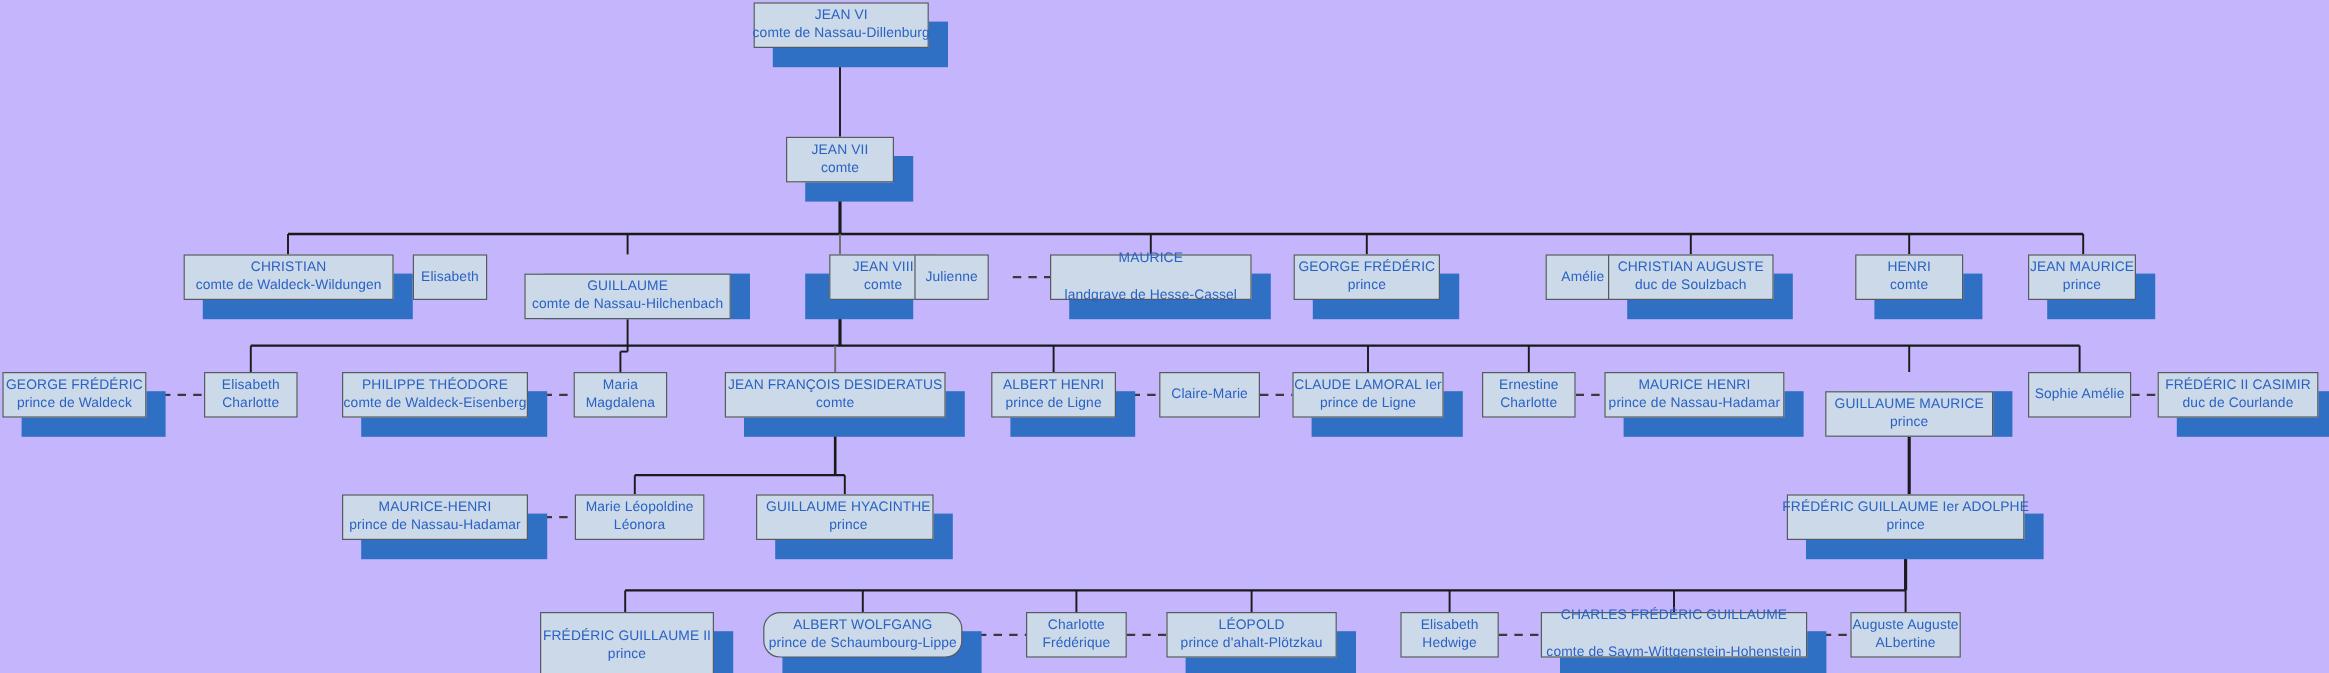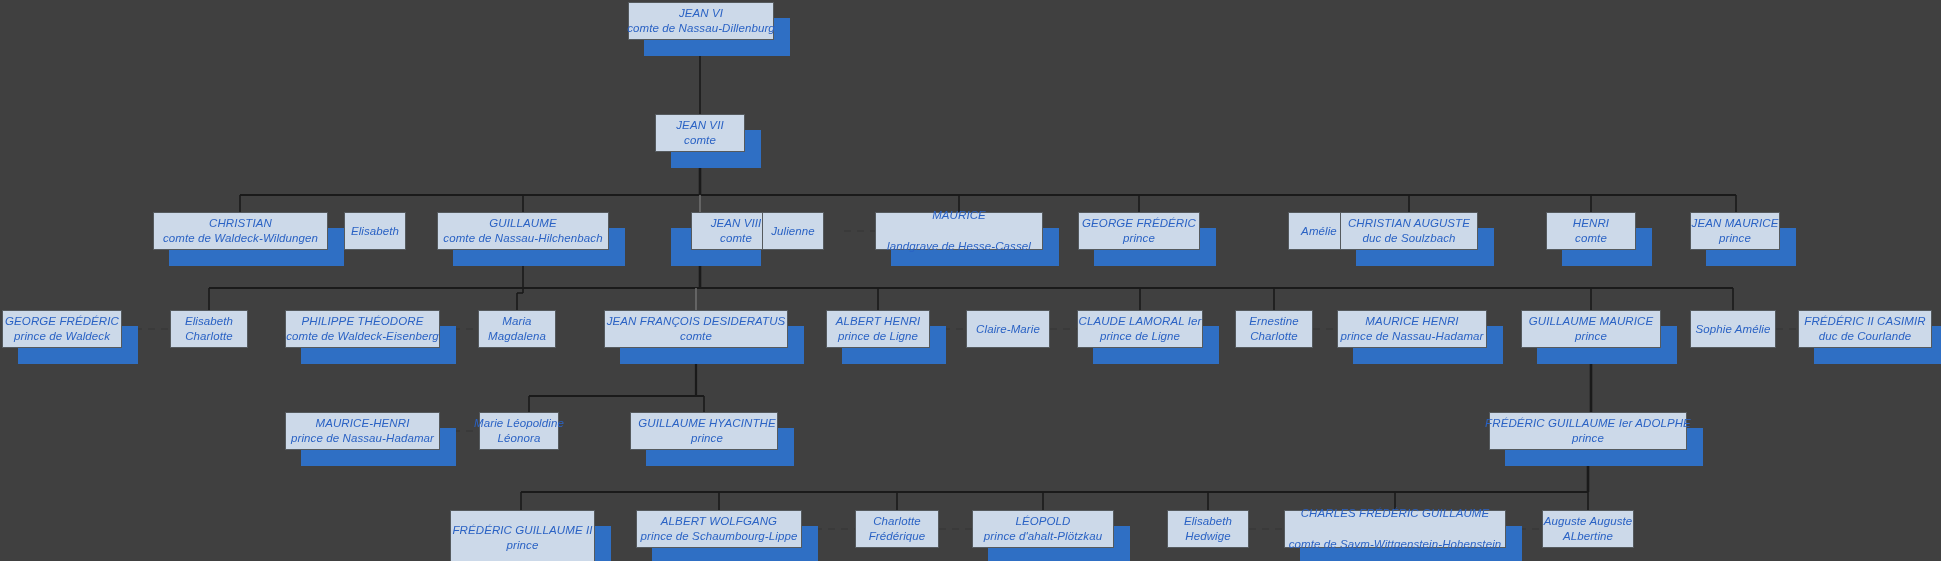--- a/index.html
+++ b/index.html
@@ -7,23 +7,22 @@
     padding: 0;
     background: #ffffff;
   }
   body {
     font-family: "Liberation Sans", sans-serif;
   }
   #canvas {
     position: relative;
     width: 1941px;
     height: 561px;
-    background: #404040;
+    background: #c4b5fd;
     overflow: hidden;
-    font-style: italic;
   }
   svg.edges {
     position: absolute;
     left: 0;
     top: 0;
     width: 1941px;
     height: 561px;
     pointer-events: none;
   }
   .node {
@@ -136,21 +135,21 @@
       </div>
       <div class="shadow" style="left: 169px; top: 228px; width: 175px; height: 38px;"></div>
       <div class="node fs11" style="left: 153px; top: 212px; width: 175px; height: 38px;">
         <div class="l1">CHRISTIAN</div>
         <div class="l2">comte de Waldeck-Wildungen</div>
       </div>
       <div class="node fs11" style="left: 344px; top: 212px; width: 62px; height: 38px;">
         <div class="l1">Elisabeth</div>
       </div>
       <div class="shadow" style="left: 453px; top: 228px; width: 172px; height: 38px;"></div>
-      <div class="node fs11" style="left: 437px; top: 212px; width: 172px; height: 38px;">
+      <div class="node fs11" style="left: 437px; top: 228px; width: 172px; height: 38px;">
         <div class="l1">GUILLAUME</div>
         <div class="l2">comte de Nassau-Hilchenbach</div>
       </div>
       <div class="shadow" style="left: 671px; top: 228px; width: 90px; height: 38px;"></div>
       <div class="node fs11" style="left: 655px; top: 212px; width: 90px; height: 38px; margin-left: 36px;">
         <div class="l1">JEAN VIII</div>
         <div class="l2">comte</div>
       </div>
       <div class="node fs11" style="left: 762px; top: 212px; width: 62px; height: 38px;">
         <div class="l1">Julienne</div>
@@ -222,58 +221,58 @@
       <div class="node fs11" style="left: 1235px; top: 310px; width: 78px; height: 38px;">
         <div class="l1">Ernestine</div>
         <div class="l2">Charlotte</div>
       </div>
       <div class="shadow" style="left: 1353px; top: 326px; width: 150px; height: 38px;"></div>
       <div class="node fs11" style="left: 1337px; top: 310px; width: 150px; height: 38px;">
         <div class="l1">MAURICE HENRI</div>
         <div class="l2">prince de Nassau-Hadamar</div>
       </div>
       <div class="shadow" style="left: 1537px; top: 326px; width: 140px; height: 38px;"></div>
-      <div class="node fs11" style="left: 1521px; top: 310px; width: 140px; height: 38px;">
+      <div class="node fs11" style="left: 1521px; top: 326px; width: 140px; height: 38px;">
         <div class="l1">GUILLAUME MAURICE</div>
         <div class="l2">prince</div>
       </div>
       <div class="node fs11" style="left: 1690px; top: 310px; width: 86px; height: 38px;">
         <div class="l1">Sophie Amélie</div>
       </div>
       <div class="shadow" style="left: 1814px; top: 326px; width: 134px; height: 38px;"></div>
       <div class="node fs11" style="left: 1798px; top: 310px; width: 134px; height: 38px;">
         <div class="l1">FRÉDÉRIC II CASIMIR</div>
         <div class="l2">duc de Courlande</div>
       </div>
       <div class="shadow" style="left: 301px; top: 428px; width: 155px; height: 38px;"></div>
       <div class="node fs11" style="left: 285px; top: 412px; width: 155px; height: 38px;">
         <div class="l1">MAURICE-HENRI</div>
         <div class="l2">prince de Nassau-Hadamar</div>
       </div>
-      <div class="node fs11" style="left: 479px; top: 412px; width: 80px; height: 38px;">
+      <div class="node fs11" style="left: 479px; top: 412px; width: 108px; height: 38px;">
         <div class="l1">Marie Léopoldine</div>
         <div class="l2">Léonora</div>
       </div>
       <div class="shadow" style="left: 646px; top: 428px; width: 148px; height: 38px;"></div>
       <div class="node fs11" style="left: 630px; top: 412px; width: 148px; height: 38px; padding-left: 10px;">
         <div class="l1">GUILLAUME HYACINTHE</div>
         <div class="l2">prince</div>
       </div>
       <div class="shadow" style="left: 1505px; top: 428px; width: 198px; height: 38px;"></div>
       <div class="node fs11" style="left: 1489px; top: 412px; width: 198px; height: 38px;">
         <div class="l1">FRÉDÉRIC GUILLAUME Ier ADOLPHE</div>
         <div class="l2">prince</div>
       </div>
       <div class="shadow" style="left: 466px; top: 526px; width: 145px; height: 38px;"></div>
       <div class="node fs11" style="left: 450px; top: 510px; width: 145px; height: 56px;">
         <div class="l1">FRÉDÉRIC GUILLAUME II</div>
         <div class="l2">prince</div>
       </div>
       <div class="shadow" style="left: 652px; top: 526px; width: 166px; height: 38px;"></div>
-      <div class="node fs11" style="left: 636px; top: 510px; width: 166px; height: 38px;">
+      <div class="node fs11" style="left: 636px; top: 510px; width: 166px; height: 38px; border-radius: 14px;">
         <div class="l1">ALBERT WOLFGANG</div>
         <div class="l2">prince de Schaumbourg-Lippe</div>
       </div>
       <div class="node fs11" style="left: 855px; top: 510px; width: 84px; height: 38px;">
         <div class="l1">Charlotte</div>
         <div class="l2">Frédérique</div>
       </div>
       <div class="shadow" style="left: 988px; top: 526px; width: 142px; height: 38px;"></div>
       <div class="node fs11" style="left: 972px; top: 510px; width: 142px; height: 38px;">
         <div class="l1">LÉOPOLD</div>

